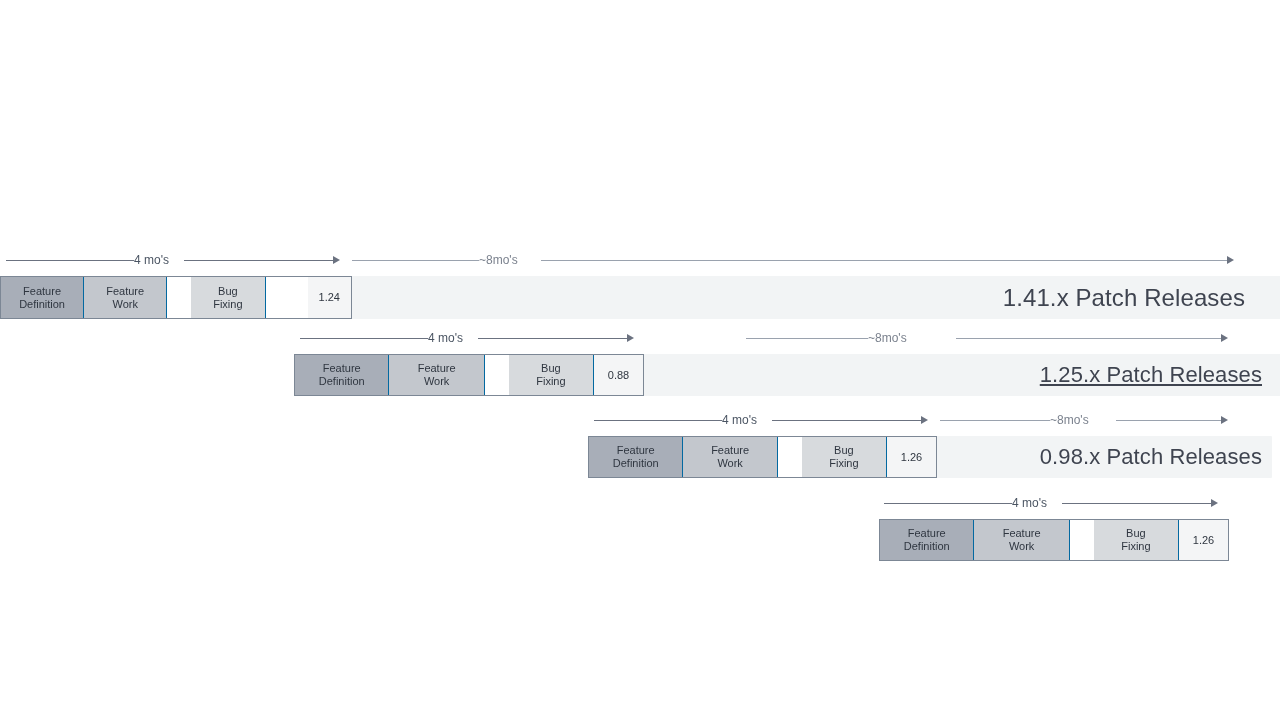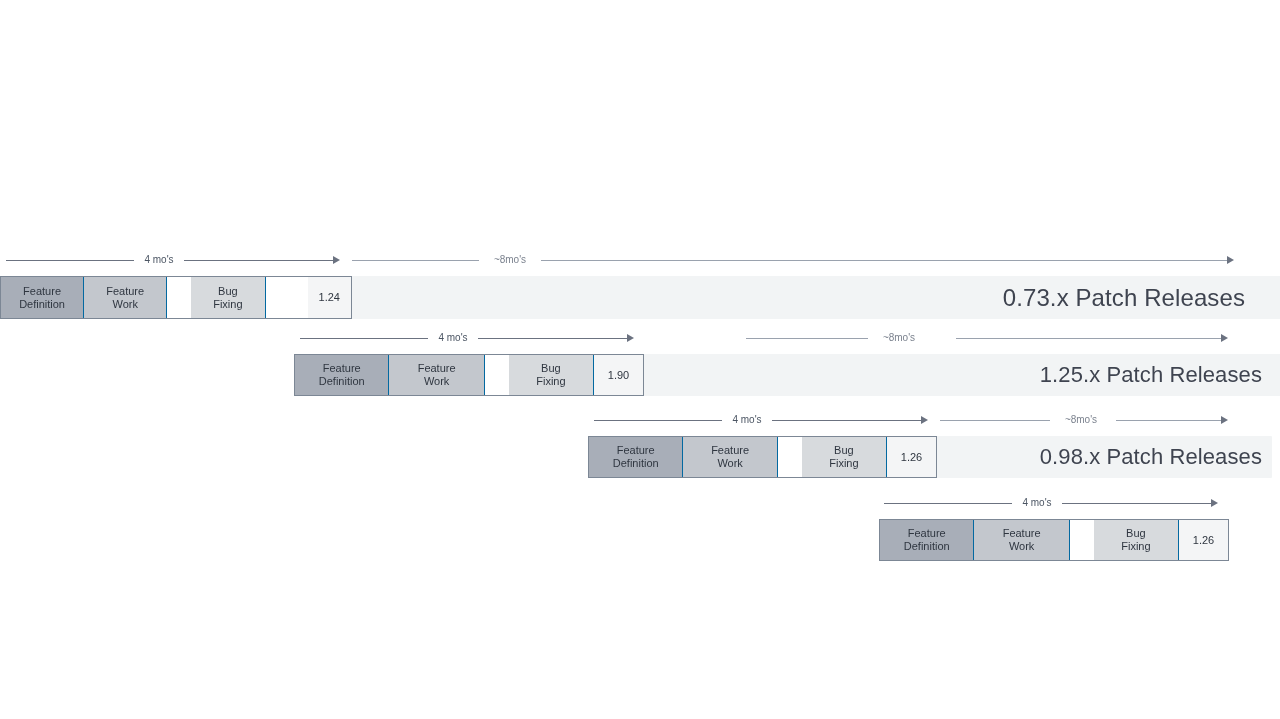--- a/index.html
+++ b/index.html
@@ -90,25 +90,24 @@
     top: 4px;
     width: 0;
     height: 0;
     border-top: 4px solid transparent;
     border-bottom: 4px solid transparent;
     border-left: 7px solid #6b7280;
   }
   .measure-label {
     position: absolute;
     top: -1px;
-    font-size: 10px;
+    font-size: 12px;
     line-height: 18px;
     color: #4b5563;
     white-space: nowrap;
-    text-align: center;
   }
   .measure-light .measure-seg { background: #9aa2ae; height: 1px; }
   .measure-light .measure-label { color: #7b828e; }
 </style>
 </head>
 <body>
 
 <div id="timeline-canvas">
 
   <div class="release-row">
@@ -121,21 +120,21 @@
     </div>
 
     <div class="measure measure-light" style="left:352px; top:252px; width:882px;">
       <div class="measure-seg" style="left:0px; width:127px;"></div>
       <div class="measure-label" style="left:127px; width:62px;">~8mo's</div>
       <div class="measure-seg" style="left:189px; width:686px;"></div>
       <div class="measure-head" style="left:875px;"></div>
     </div>
 
     <div class="patch-strip" style="left:0px; top:276px; width:1245px; height:43px; padding-right:322px;">
-      <span class="patch-strip-label" style="font-size:24px;">0.73.x Patch Releases</span>
+      <span class="patch-strip-label" style="font-size:24px;">1.41.x Patch Releases</span>
     </div>
 
     <div class="phase-group" style="left:0px; top:276px; width:352px; height:43px;">
       <div class="phase-box phase-definition" style="width:103px;">
         <span class="phase-line2">Feature</span>
         <span class="phase-line2">Definition</span>
       </div>
       <div class="phase-box phase-work" style="width:103px;">
         <span class="phase-line2">Feature</span>
         <span class="phase-line2">Work</span>
@@ -158,37 +157,37 @@
     </div>
 
     <div class="measure measure-light" style="left:746px; top:330px; width:488px;">
       <div class="measure-seg" style="left:0px; width:122px;"></div>
       <div class="measure-label" style="left:122px; width:62px;">~8mo's</div>
       <div class="measure-seg" style="left:210px; width:265px;"></div>
       <div class="measure-head" style="left:475px;"></div>
     </div>
 
     <div class="patch-strip" style="left:294px; top:354px; width:968px; height:42px; padding-right:184px;">
-      <span class="patch-strip-label" style="font-size:22px;">1.25.x Patch Releases</span>
+      <span class="patch-strip-label" style="font-size:22px;text-decoration:underline;">1.25.x Patch Releases</span>
     </div>
 
     <div class="phase-group" style="left:294px; top:354px; width:350px; height:42px;">
       <div class="phase-box phase-definition" style="width:102px;">
         <span class="phase-line2">Feature</span>
         <span class="phase-line2">Definition</span>
       </div>
       <div class="phase-box phase-work" style="width:103px;">
         <span class="phase-line2">Feature</span>
         <span class="phase-line2">Work</span>
       </div>
       <div class="phase-box phase-bugfix" style="width:92px;">
         <span class="phase-line2">Bug</span>
         <span class="phase-line2">Fixing</span>
       </div>
-      <div class="phase-box phase-version" style="width:53px;">1.90</div>
+      <div class="phase-box phase-version" style="width:53px;">0.88</div>
     </div>
   </div>
 
   <div class="release-row">
 
     <div class="measure" style="left:594px; top:412px; width:334px;">
       <div class="measure-seg" style="left:0px; width:128px;"></div>
       <div class="measure-label" style="left:128px; width:50px;">4 mo's</div>
       <div class="measure-seg" style="left:178px; width:149px;"></div>
       <div class="measure-head" style="left:327px;"></div>

